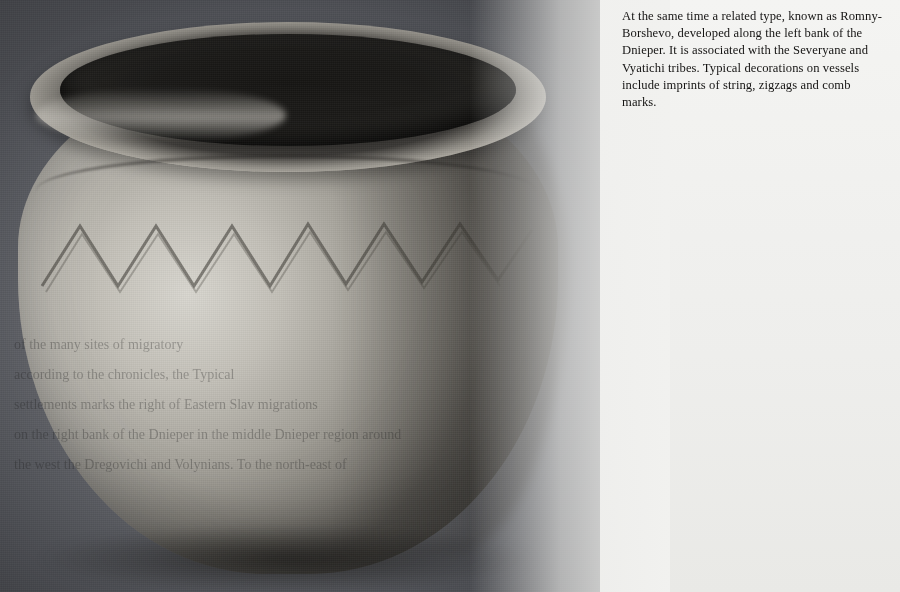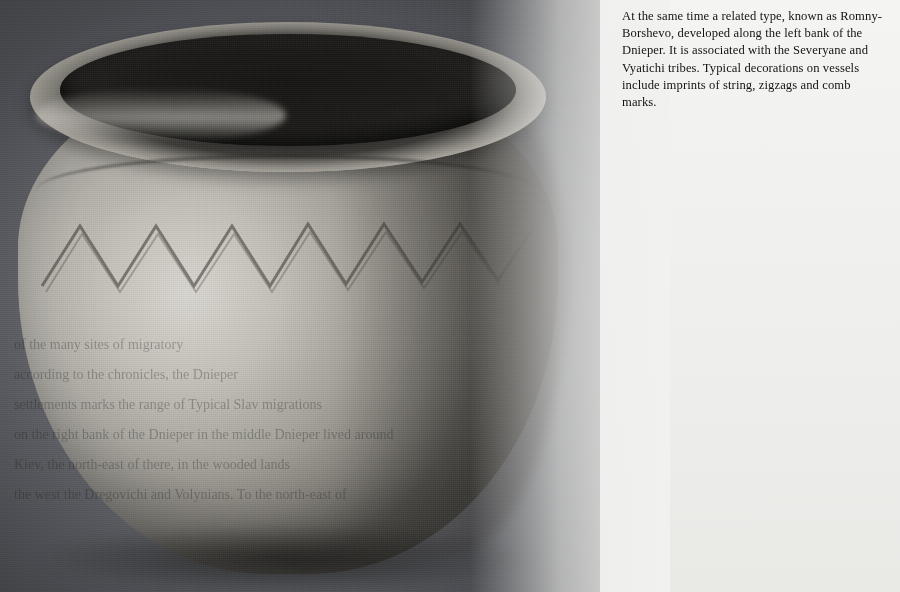--- a/index.html
+++ b/index.html
@@ -229,23 +229,22 @@
     <div class="grain"></div>
     <div class="vignette"></div>
   </div>
 
   <div class="photo-fade"></div>
 
   <div class="caption">At the same time a related type, known as Romny-Borshevo, developed along the left bank of the Dnieper. It is associated with the Severyane and Vyatichi tribes. Typical decorations on vessels include imprints of string, zigzags and comb marks.</div>
 
   <div class="faded-block">
     <span class="ln">of  the  many  sites  of  migratory</span>
-    <span class="ln">according  to  the  chronicles,  the  Dnieper</span>
-    <span class="ln">settlements  marks  the  range  of  Typical  Slav  migrations</span>
-    <span class="ln">on  the  right  bank  of  the  Dnieper  in  the  middle  Dnieper  lived  around</span>
-    <span class="ln">Kiev,  the  north-east  of  there,  in  the  wooded  lands</span>
+    <span class="ln">according  to  the  chronicles,  the  Typical</span>
+    <span class="ln">settlements  marks  the  right  of  Eastern  Slav  migrations</span>
+    <span class="ln">on  the  right  bank  of  the  Dnieper  in  the  middle  Dnieper  region  around</span>
     <span class="ln">the  west  the  Dregovichi  and  Volynians.  To  the  north-east  of</span>
 
   </div>
 
   <div class="faded-mask"></div>
 
 </div>
 
 </body></html>

